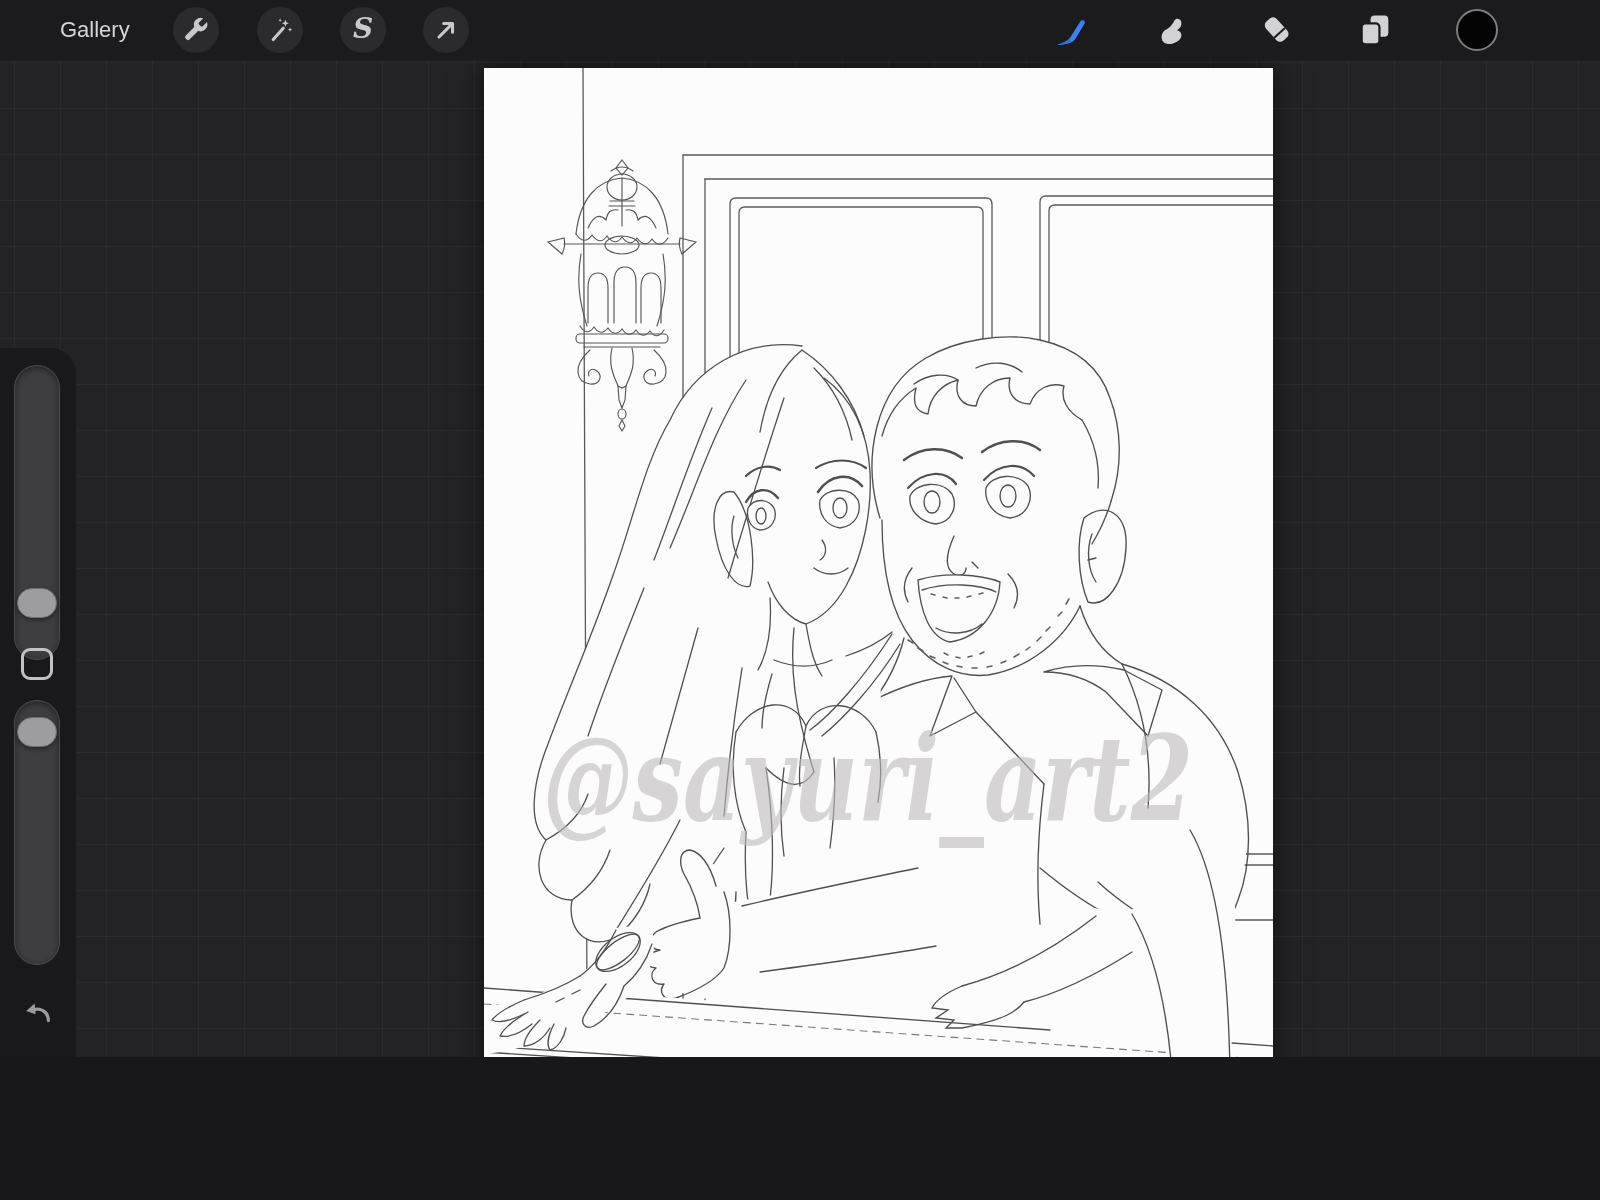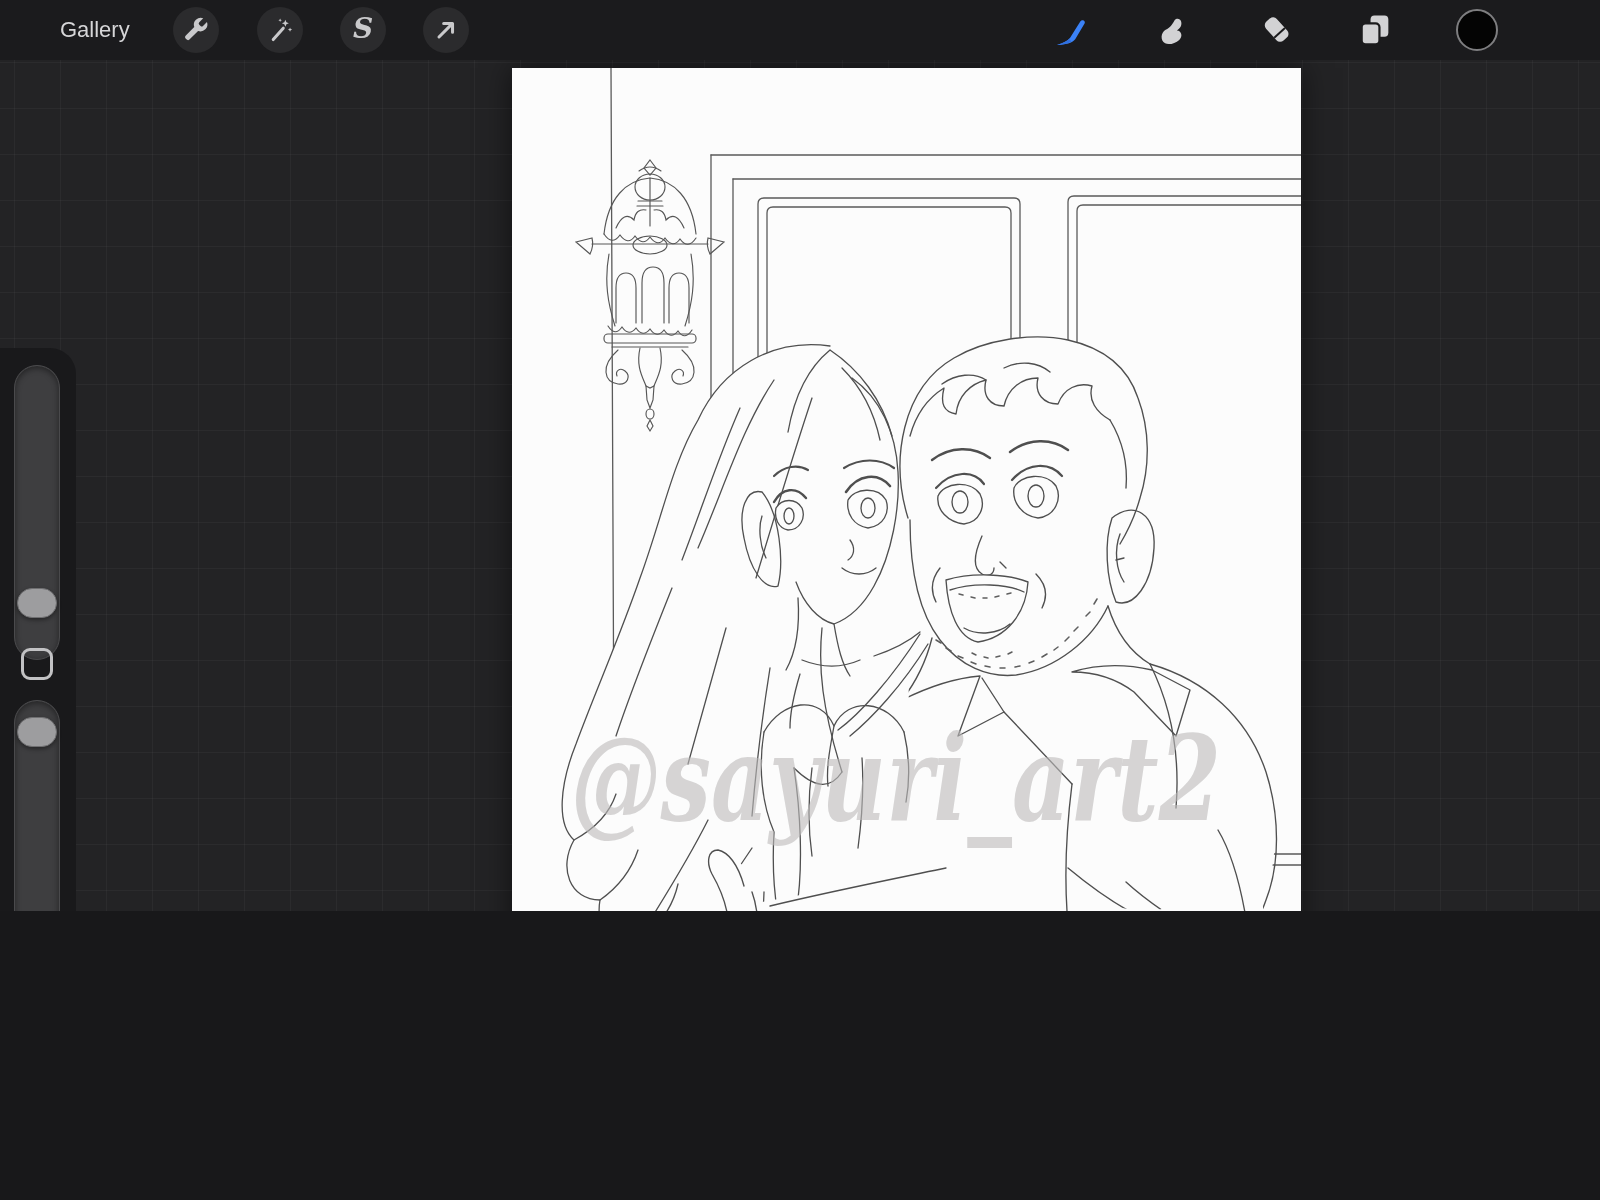--- a/index.html
+++ b/index.html
@@ -1,36 +1,36 @@
 <!DOCTYPE html>
 <html><head>
 <meta charset="utf-8">
 <style>
   html,body{margin:0;padding:0;background:#18181a;}
-  #stage{position:relative;width:1600px;height:911px;overflow:hidden;
+  #stage{position:relative;width:1600px;height:1057px;overflow:hidden;
          font-family:"Liberation Sans",sans-serif;background:#b91c1c;}
   
   #workspace-bg{position:absolute;left:0;top:0;width:1600px;height:1200px;
     background-color:#232325;
     background-image:
       linear-gradient(to right, rgba(255,255,255,0.035) 1px, transparent 1px),
       linear-gradient(to bottom, rgba(255,255,255,0.035) 1px, transparent 1px);
     background-size:46px 46px;background-position:14px 16px;}
   
   #topbar{position:absolute;left:0;top:0;width:1600px;height:60px;background:#1b1b1d;z-index:40;}
   .gallery-label{position:absolute;left:60px;top:0;height:60px;line-height:60px;
     color:#d6d6d8;font-size:22px;cursor:default;}
   .circle-btn{position:absolute;top:7px;width:46px;height:46px;border-radius:50%;
     background:#2b2b2d;display:flex;align-items:center;justify-content:center;}
   .flat-btn{position:absolute;top:7px;width:46px;height:46px;display:flex;
     align-items:center;justify-content:center;}
   .color-swatch{position:absolute;top:9px;width:42px;height:42px;border-radius:50%;
     background:#040404;border:2px solid #7e7e80;box-sizing:border-box;}
   
-  #canvas-area{position:absolute;left:512px;top:68px;width:789px;height:1117px;
+  #canvas-area{position:absolute;left:484px;top:68px;width:789px;height:1117px;
     background:#fcfcfc;box-shadow:0 0 28px rgba(0,0,0,0.55);z-index:10;}
   #artwork{position:absolute;left:0;top:0;}
   
   #sidebar{position:absolute;left:0;top:348px;width:76px;height:764px;
     background:#19191b;border-radius:0 26px 26px 0;z-index:30;}
   .slider-track{position:absolute;left:14px;width:46px;border-radius:23px;
     background:#3e3e40;border:1px solid #4a4a4c;box-sizing:border-box;
     box-shadow:inset 0 2px 6px rgba(0,0,0,0.45);}
   .slider-thumb{position:absolute;left:2px;width:40px;height:30px;border-radius:15px;
     background:#9d9d9f;border:1px solid #6f6f71;box-sizing:border-box;

